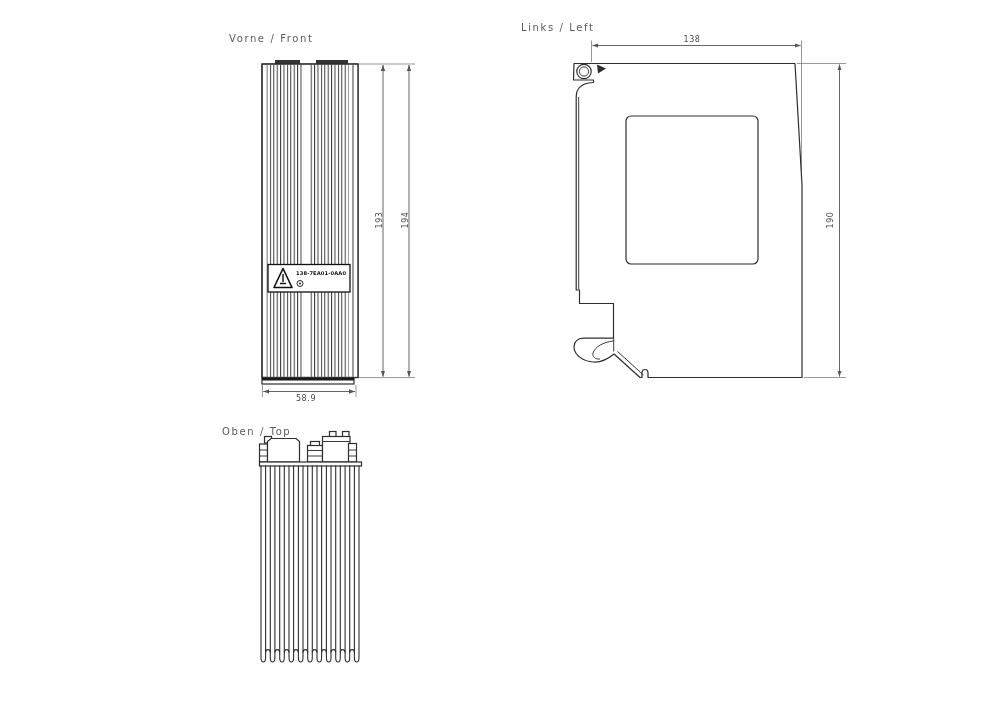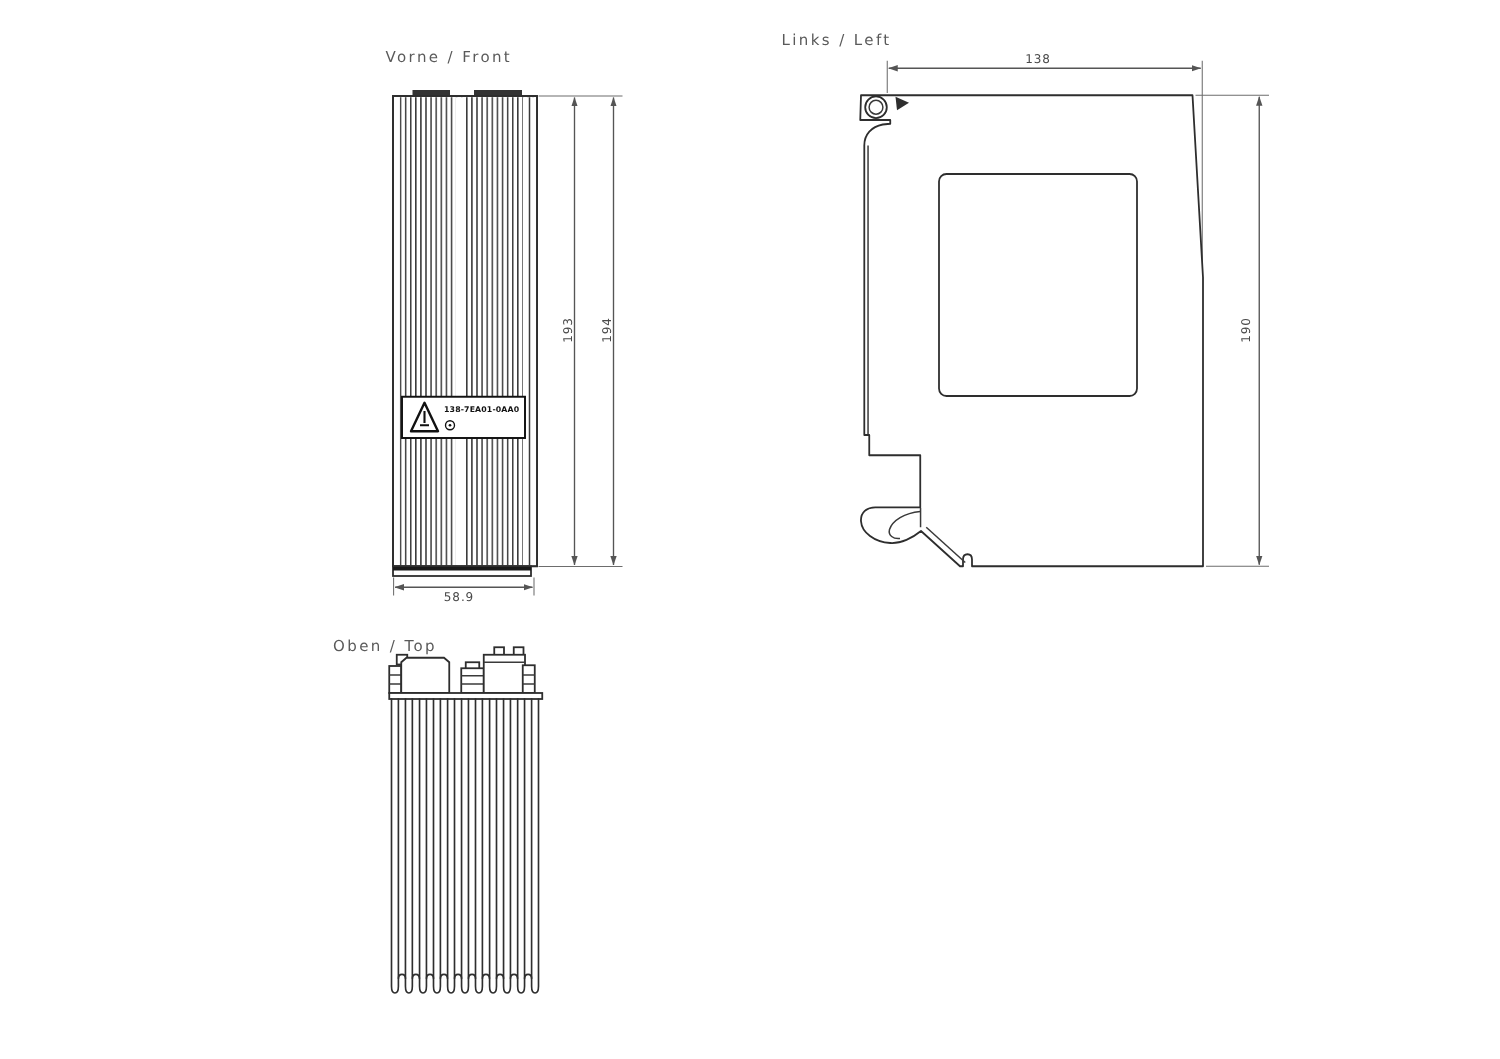--- a/index.html
+++ b/index.html
@@ -17,21 +17,21 @@
   .outline-nf{stroke:#2e2e2e;stroke-width:1.2;fill:none;}
   .thin{stroke:#3a3a3a;stroke-width:1;fill:none;}
   .dim-line{stroke:#555;stroke-width:0.9;fill:none;}
   .ext-line{stroke:#6d6d6d;stroke-width:0.7;fill:none;}
 </style>
 </head>
 <body>
 
 <div id="canvas">
 
-  <div class="view-title" style="left:229px;top:33px;margin-left:28px;">Vorne / Front</div>
+  <div class="view-title" style="left:229px;top:33px;">Vorne / Front</div>
 
   <svg class="drawing" style="left:250px;top:50px;" width="180" height="360" viewBox="250 50 180 360">
     <defs>
       <pattern id="finsF" x="266.5" y="64" width="3.4" height="10" patternUnits="userSpaceOnUse">
         <rect width="3.4" height="10" fill="#ffffff"></rect>
         <rect x="0" y="0" width="1" height="10" fill="#3a3a3a"></rect>
       </pattern>
       <marker id="arF" viewBox="0 0 8 8" refX="7.6" refY="4" markerWidth="7" markerHeight="7" orient="auto-start-reverse">
         <path d="M0,1.3 L8,4 L0,6.7 z" fill="#555"></path>
       </marker>

